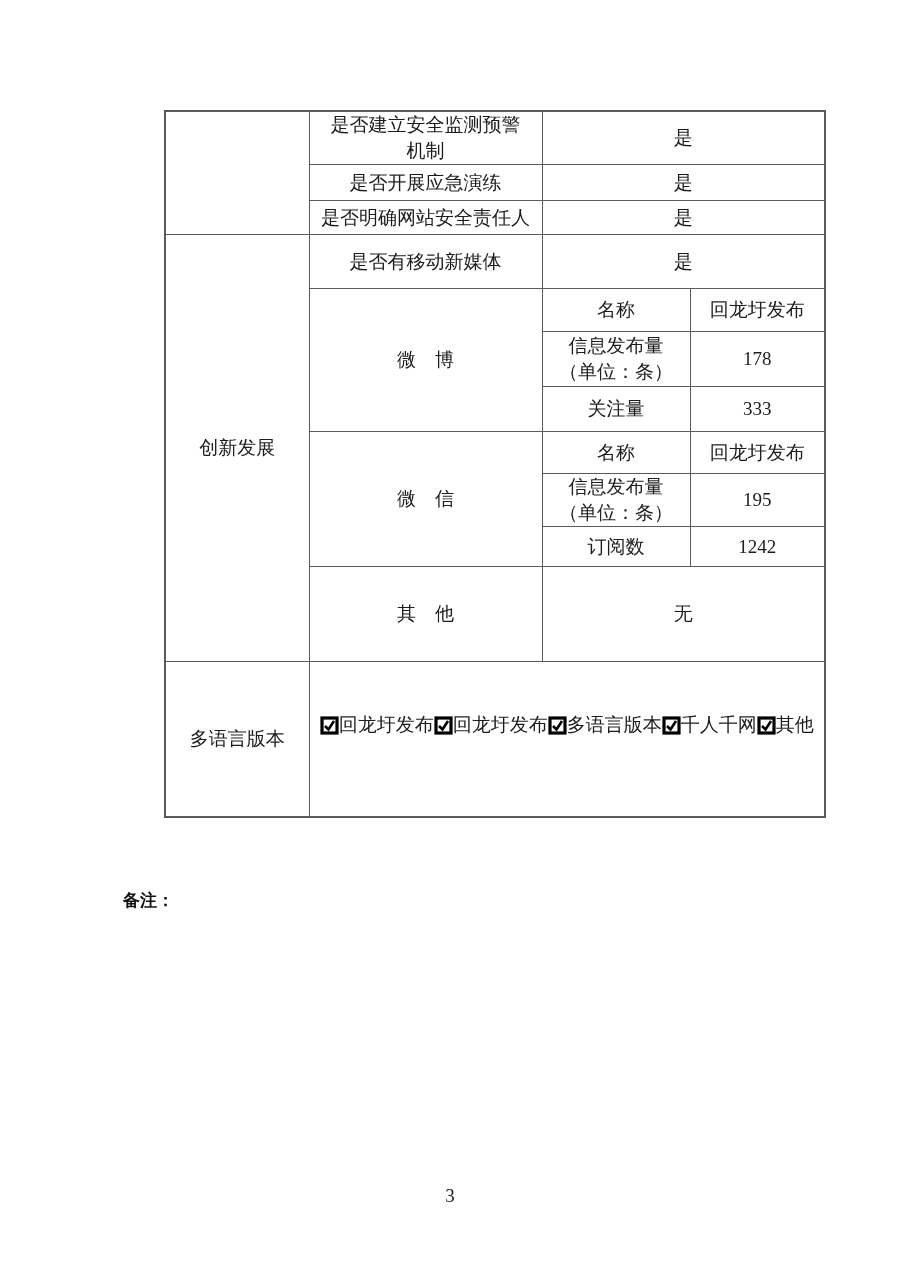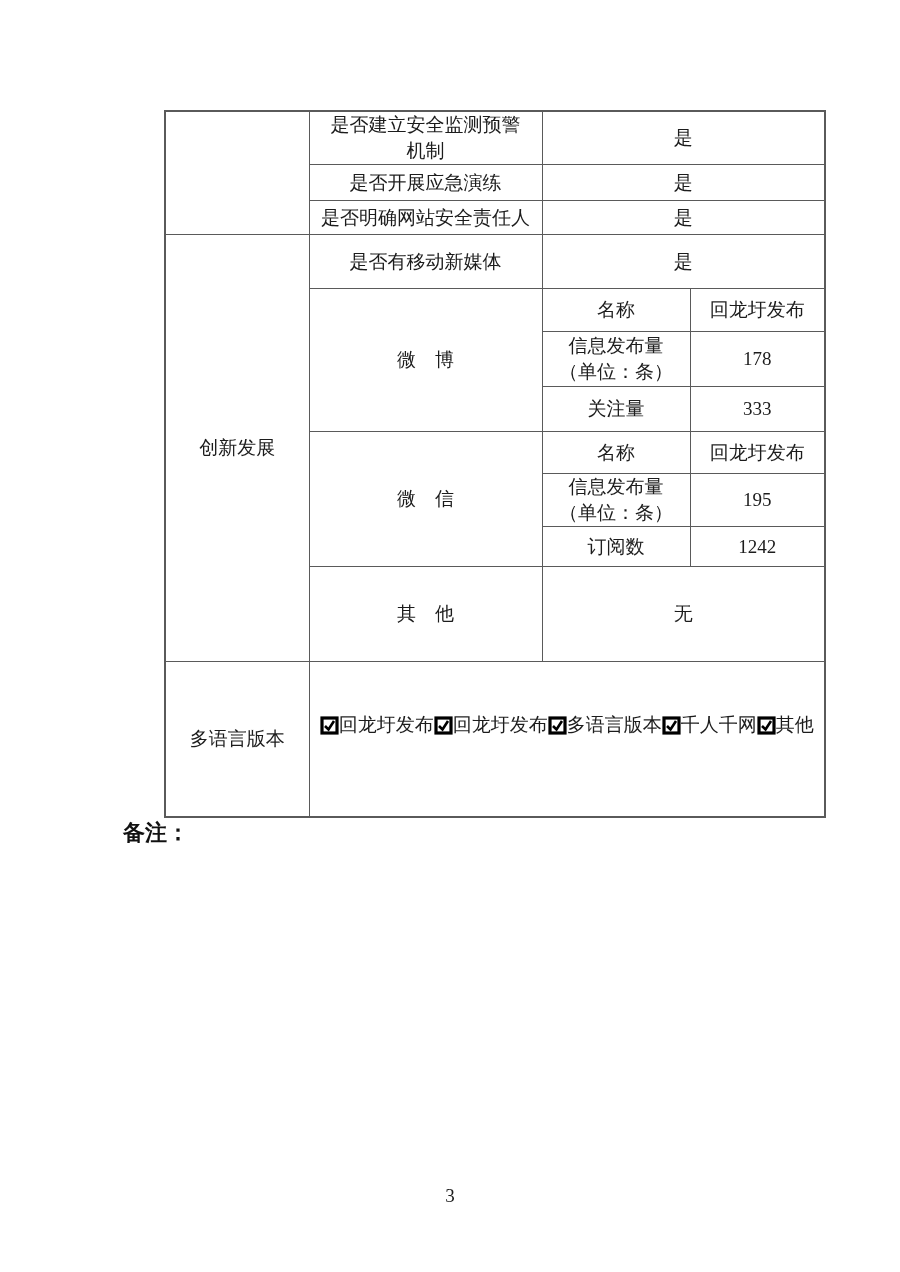--- a/index.html
+++ b/index.html
@@ -42,22 +42,22 @@
   .cb-item {
     white-space: nowrap;
   }
   .cb {
     display: inline-block;
     vertical-align: -4px;
   }
   .notes {
     position: absolute;
     left: 123px;
-    top: 818px;
-    font-size: 22px;
+    top: 889px;
+    font-size: 17px;
     font-weight: bold;
     color: #111111;
   }
   .pageno {
     position: absolute;
     top: 1185px;
     left: 0;
     width: 100%;
     text-align: center;
     font-size: 19px;

